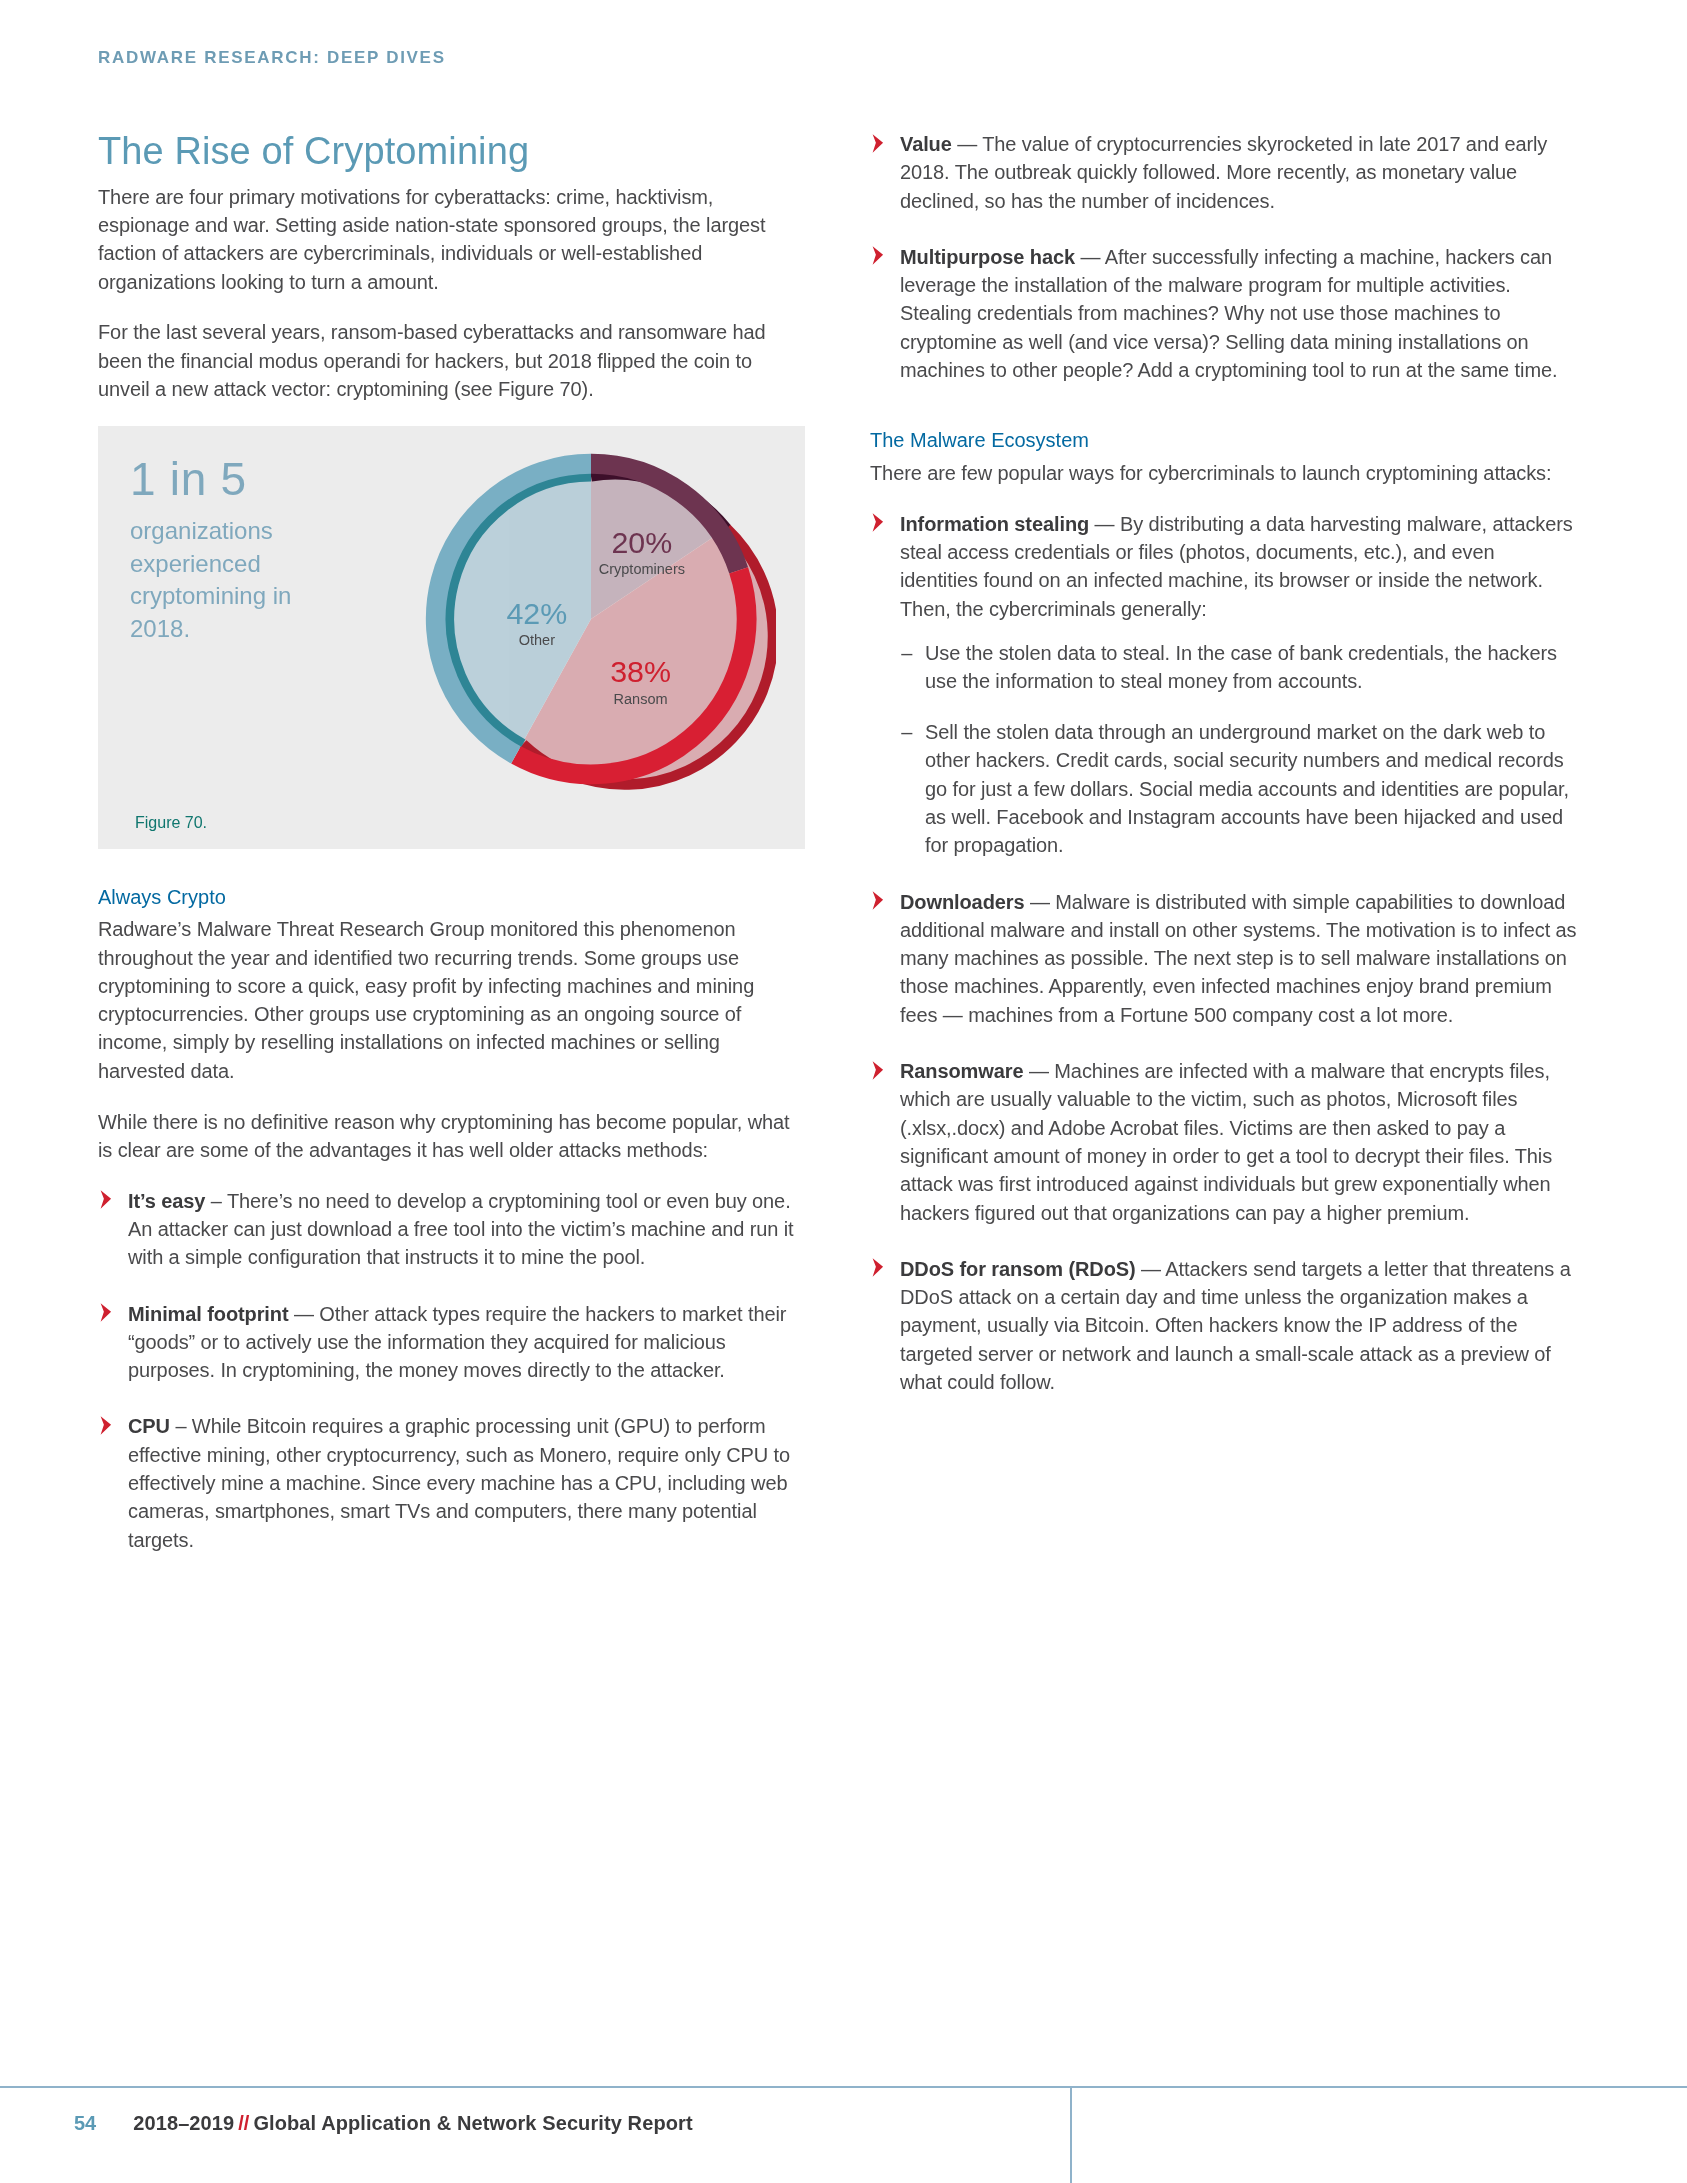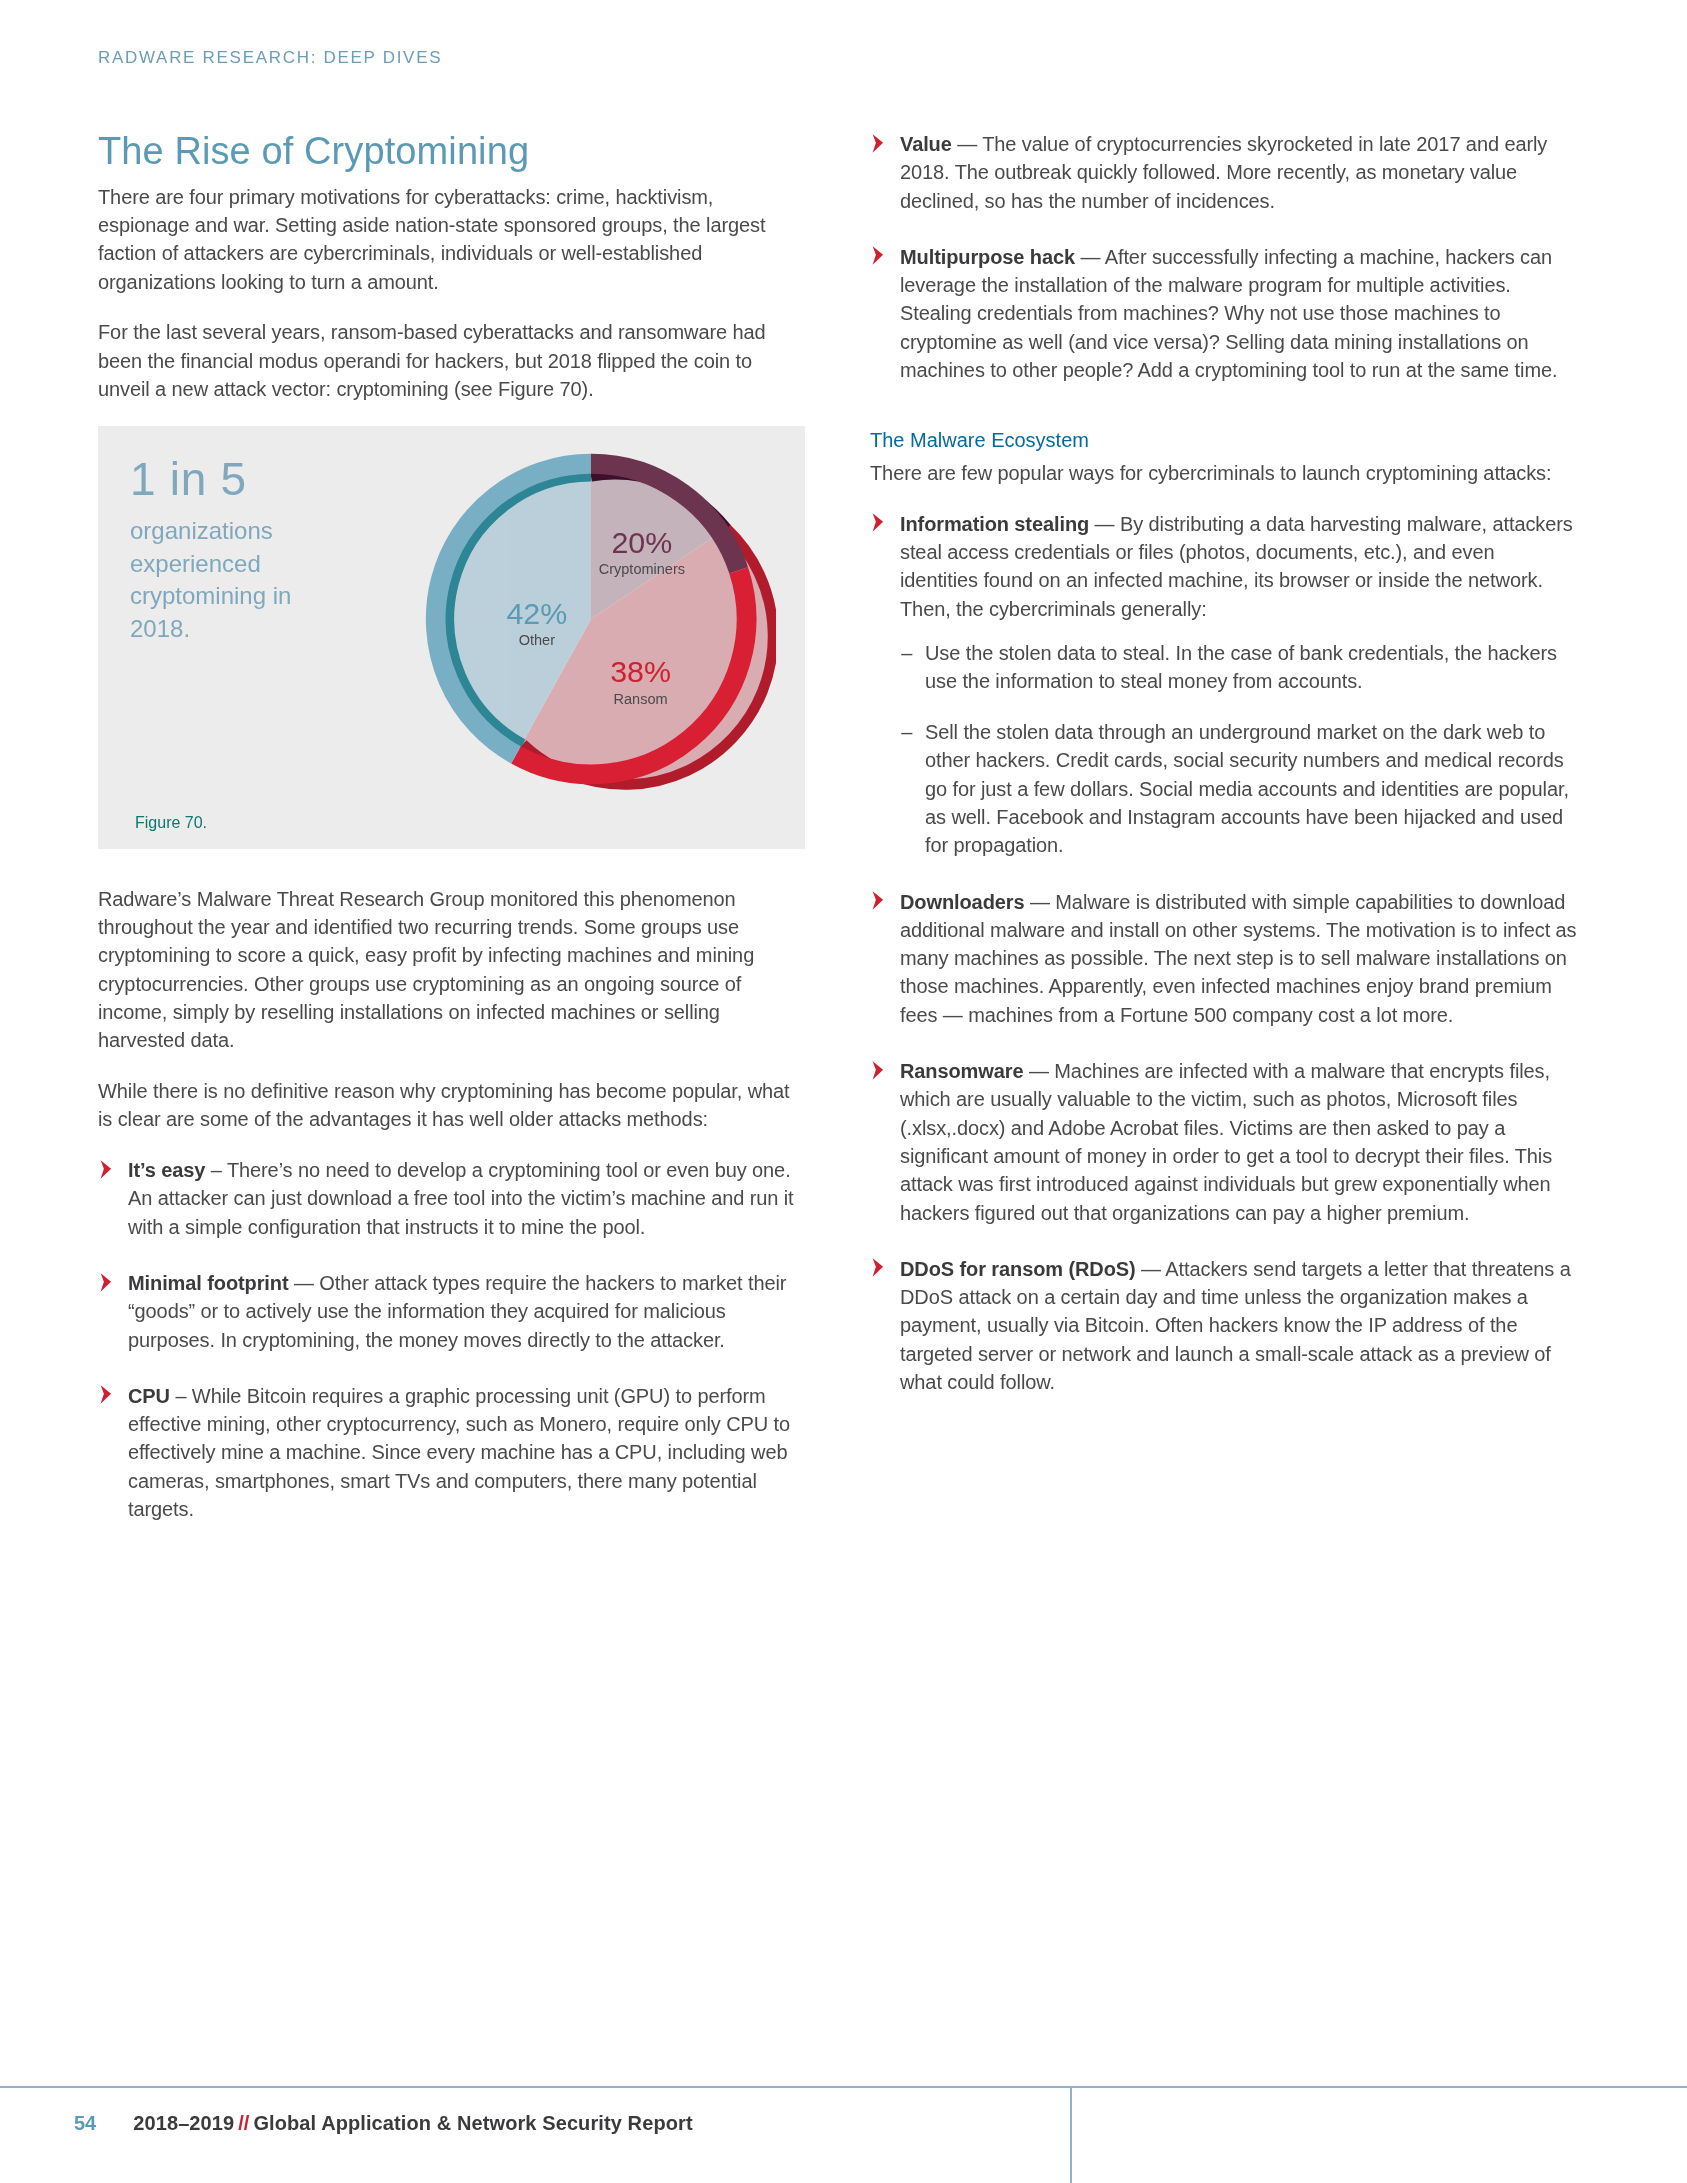--- a/index.html
+++ b/index.html
@@ -22,21 +22,21 @@
   }
 
   
   .running-header {
     position: absolute;
     top: 48px;
     left: 98px;
     font-size: 17px;
     letter-spacing: 1.7px;
     color: #6e9cb4;
-    font-weight: 400;
+    font-weight: 700;
   }
 
   
   .columns {
     position: absolute;
     top: 130px;
     left: 98px;
     width: 1491px;
     display: flex;
     gap: 65px;
@@ -274,20 +274,21 @@
             <text class="slice-label" x="355" y="408" text-anchor="middle">Ransom</text>
 
             <text class="slice-value" x="198" y="287" text-anchor="middle" fill="#5b9ab5">42%</text>
             <text class="slice-label" x="198" y="320" text-anchor="middle">Other</text>
           </svg>
         </div>
 
         <div class="figure-caption">Figure 70.</div>
       </div>
 
+      <h2 class="sub-title">Always Crypto</h2>
 
       <p class="body">Radware’s Malware Threat Research Group monitored this phenomenon throughout the year and identified two recurring trends. Some groups use cryptomining to score a quick, easy profit by infecting machines and mining cryptocurrencies. Other groups use cryptomining as an ongoing source of income, simply by reselling installations on infected machines or selling harvested data.</p>
 
       <p class="body">While there is no definitive reason why cryptomining has become popular, what is clear are some of the advantages it has well older attacks methods:</p>
 
       <ul class="arrow-list">
         <li>
           <span class="arrow-marker">
             <svg width="17" height="21" viewBox="0 0 26 32">
                 <path d="M4 2 L20 15 L4 30 L9 15 Z" fill="#cf202f"></path>

